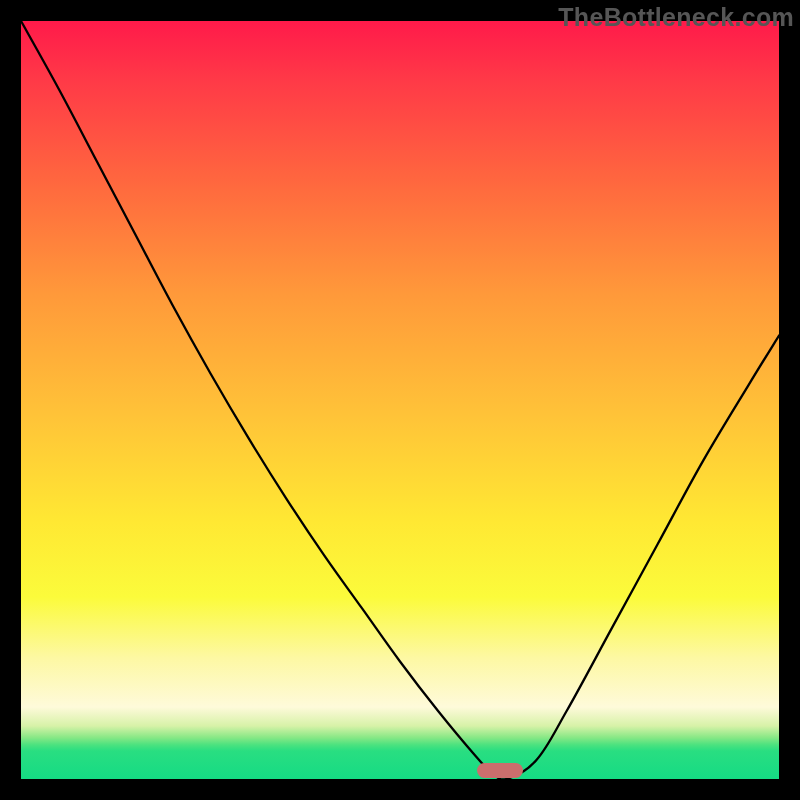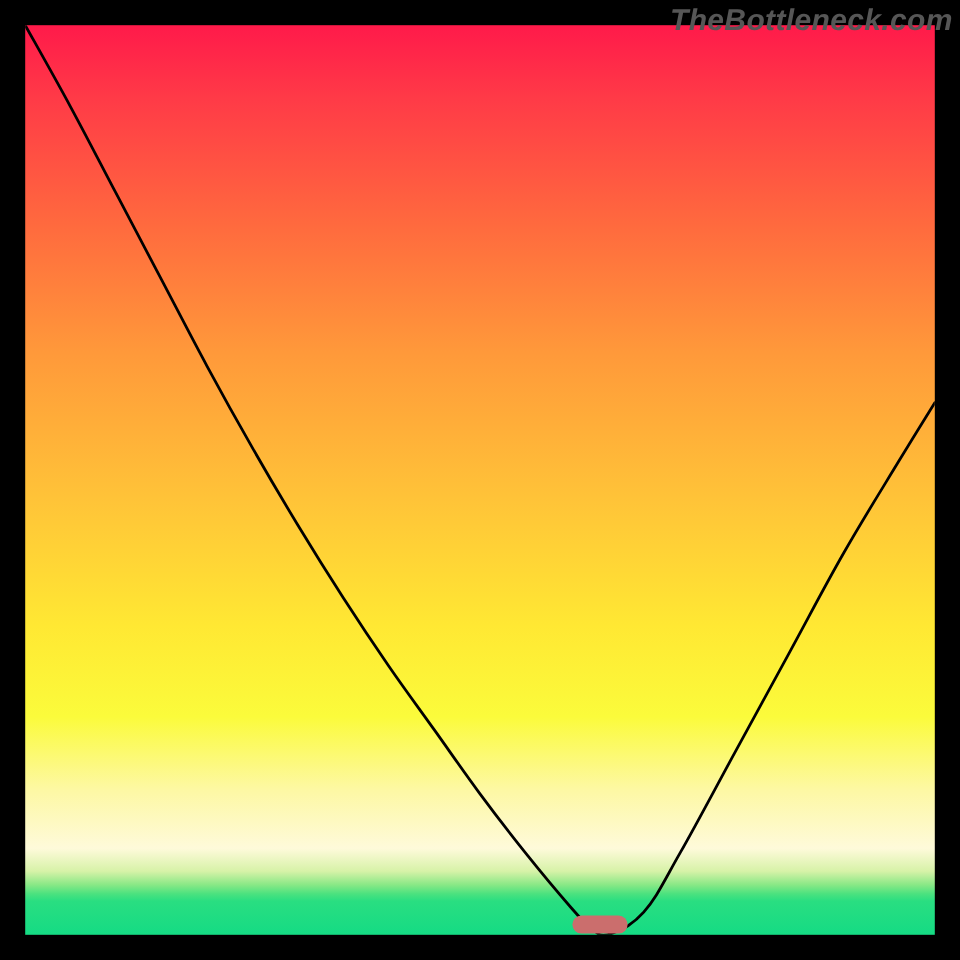--- a/index.html
+++ b/index.html
@@ -37,21 +37,20 @@
   .watermark {
     position: absolute;
     top: 3px;
     right: 6px;
     font-family: Arial, Helvetica, sans-serif;
     font-size: 25px;
     font-weight: 600;
     letter-spacing: 0.3px;
     color: #565656;
     user-select: none;
-    font-style: italic;
   }
   svg.curve {
     position: absolute;
     left: 0;
     top: 0;
     width: 758px;
     height: 758px;
     pointer-events: none;
   }
   .marker {

